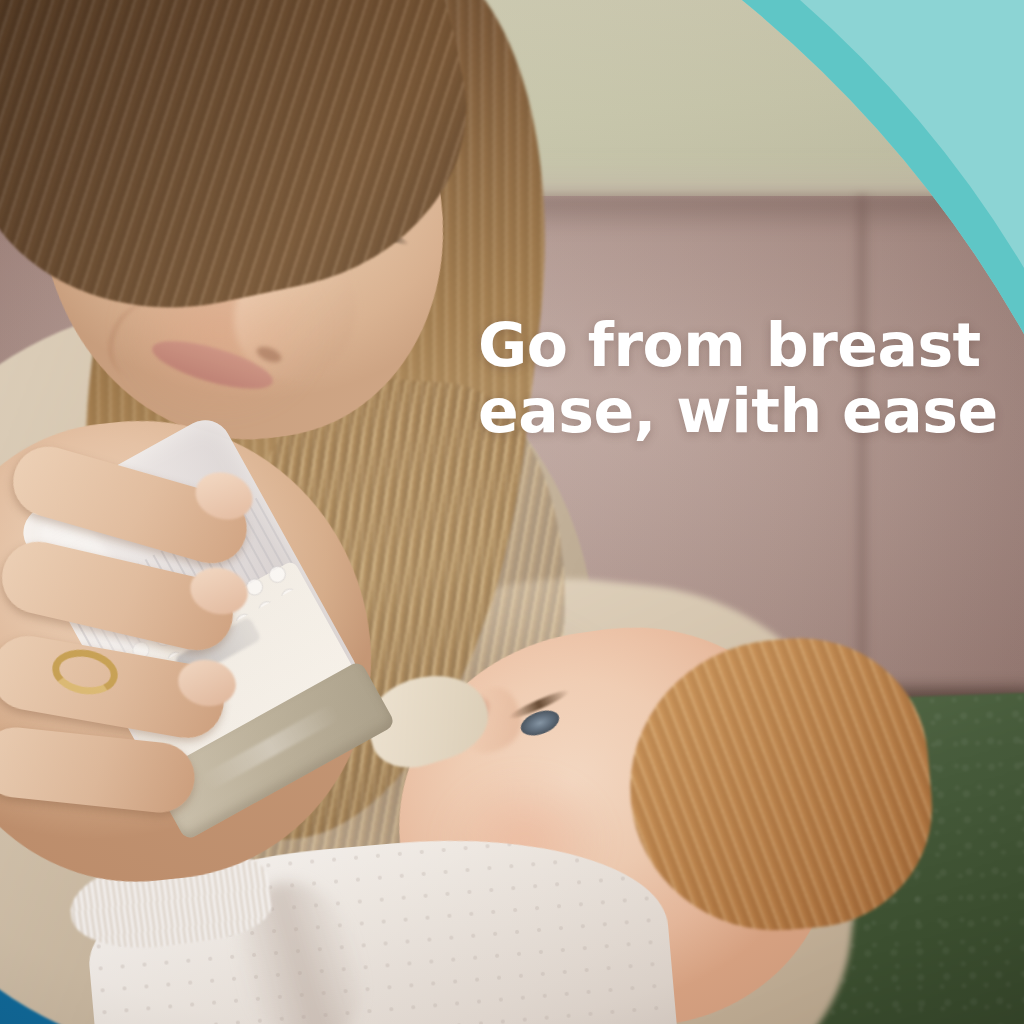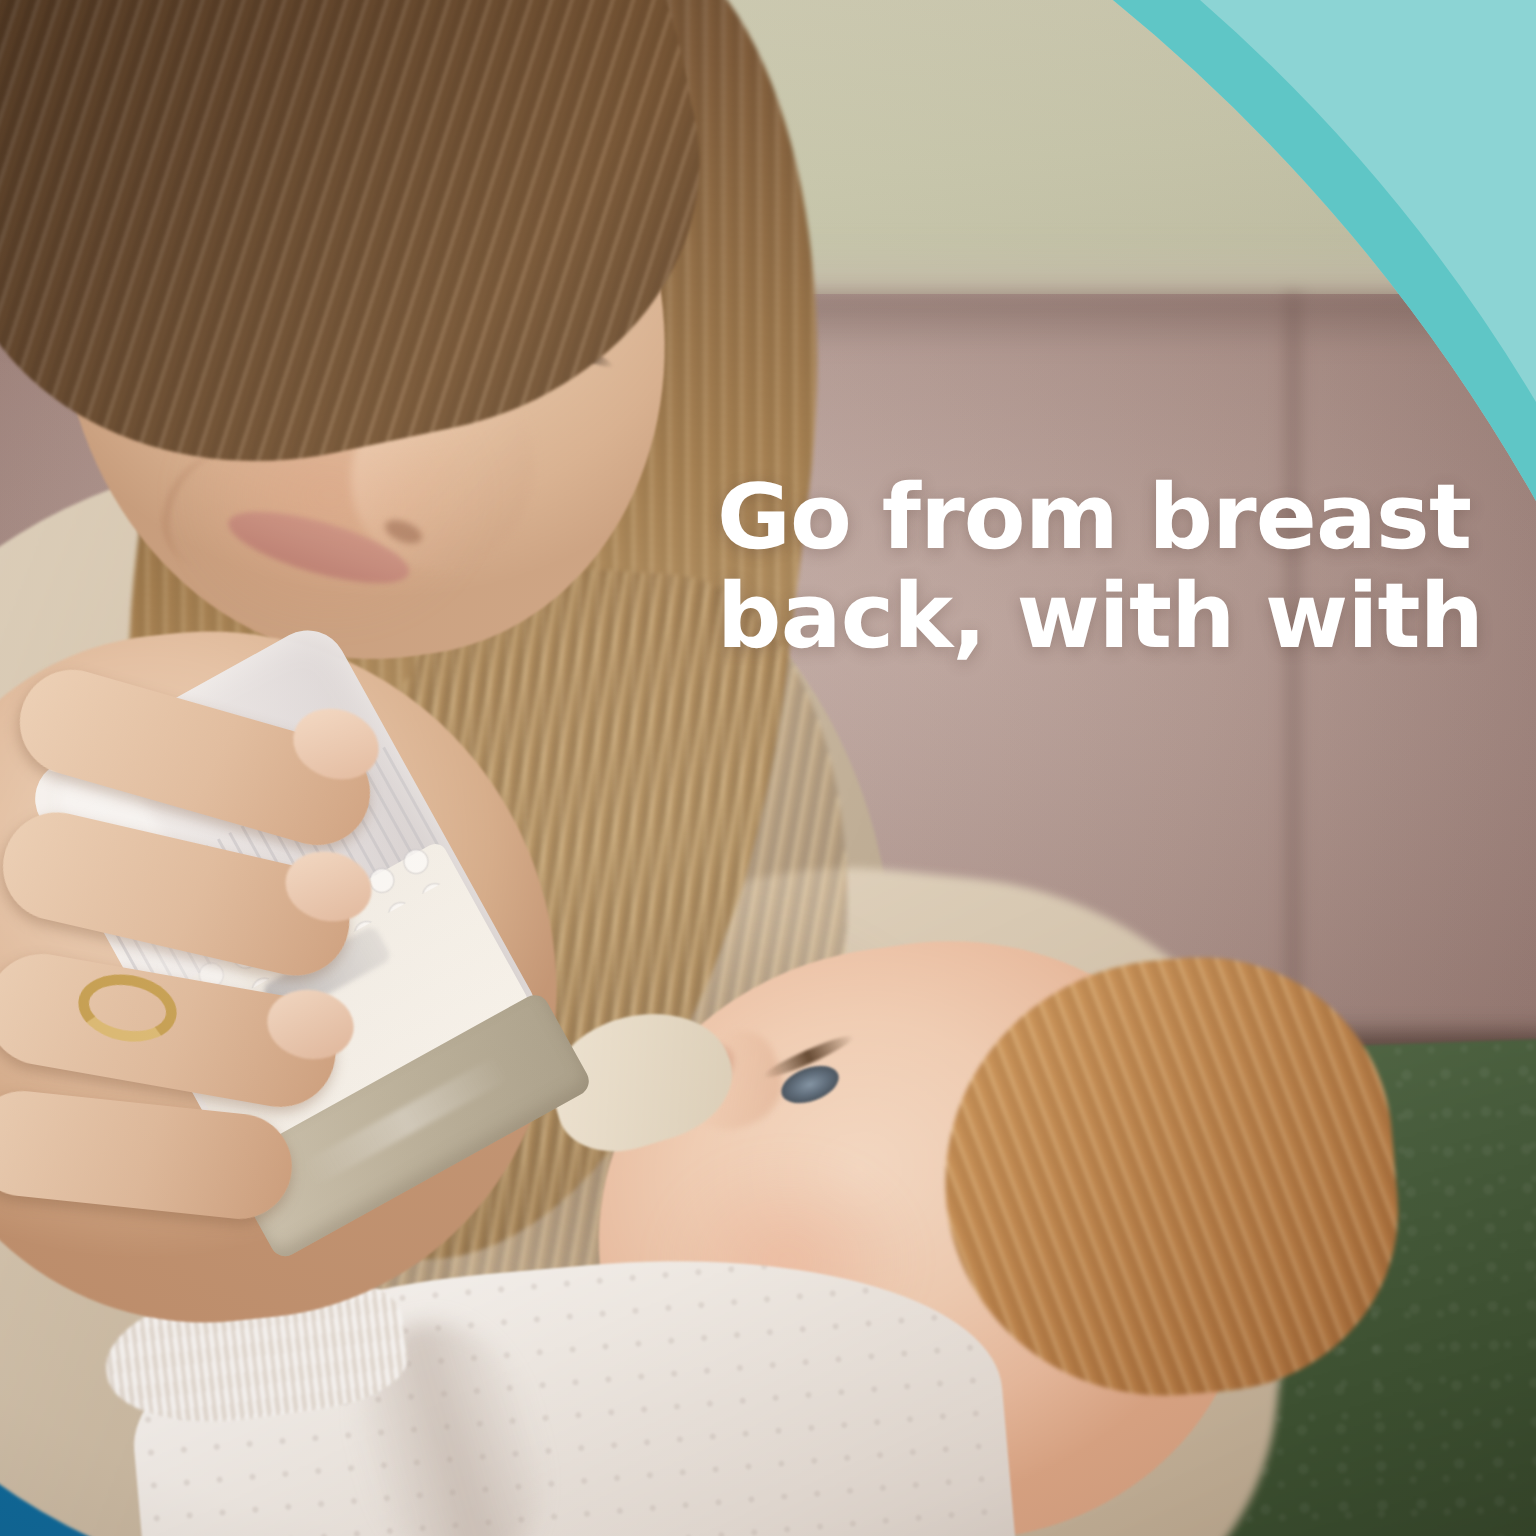--- a/index.html
+++ b/index.html
@@ -530,16 +530,16 @@
         <path d="M 742 0
                  A 1180 1180 0 0 1 1024 334
                  L 1024 268
                  A 1115 1115 0 0 0 800 0 Z" fill="#5FC6C6"></path>
       </g>
     </svg>
   </div>
 
   <div class="headline">
     <span class="ln">Go from breast</span>
-    <span class="ln">back, with with</span>
+    <span class="ln">ease, with ease</span>
   </div>
 
 </div>
 
 </body></html>

